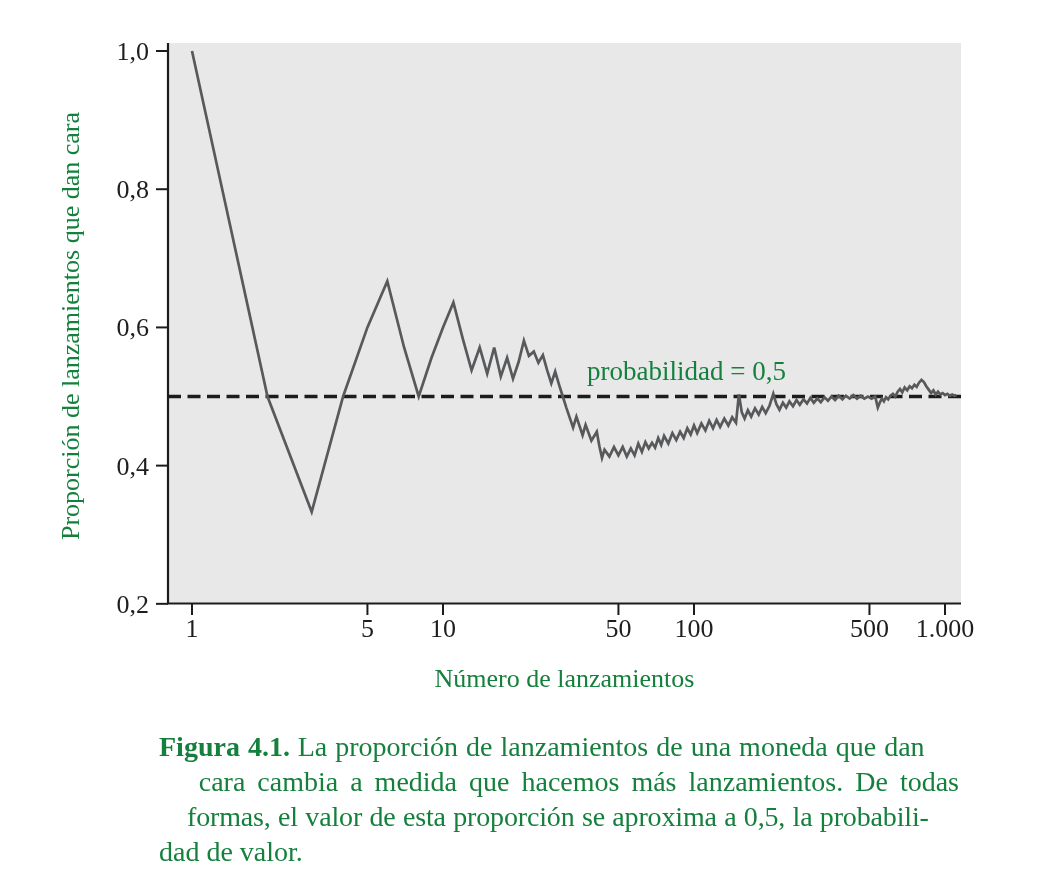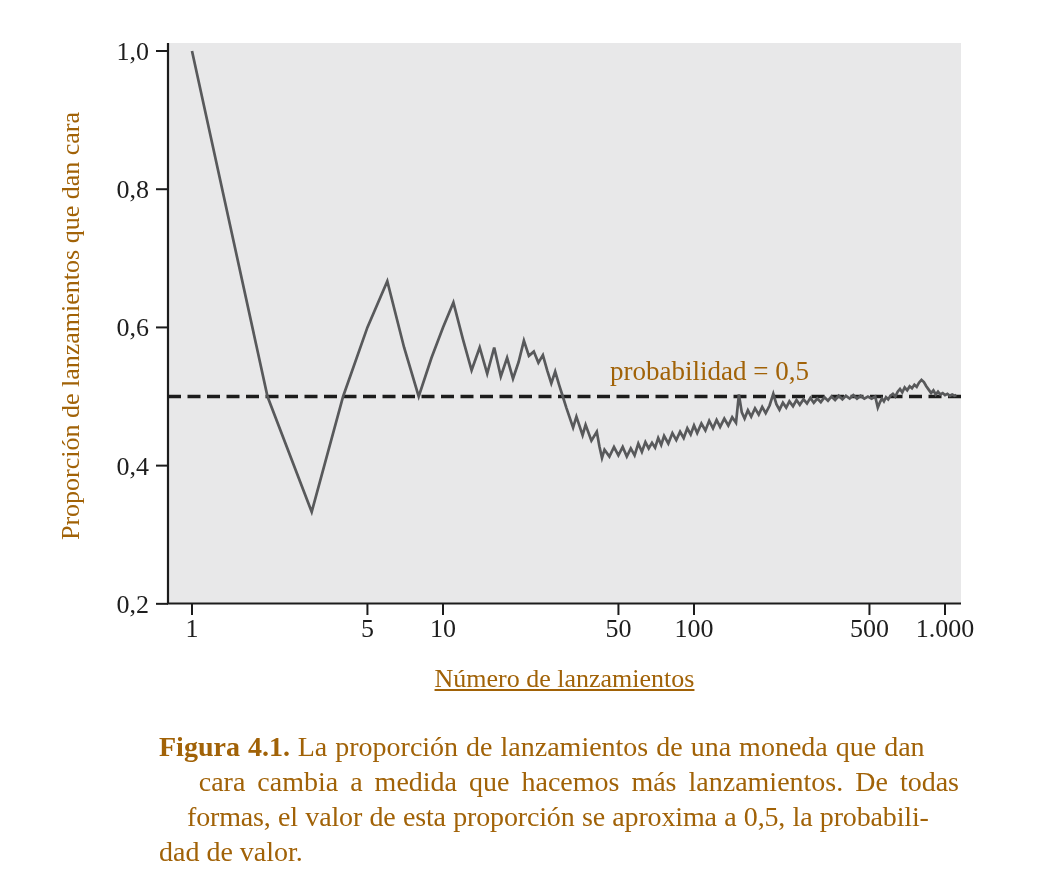--- a/index.html
+++ b/index.html
@@ -2,21 +2,21 @@
 <html><head>
 <meta charset="utf-8">
 <style>
   html, body { margin: 0; padding: 0; background: #ffffff; }
   .page {
     position: relative;
     width: 1059px;
     height: 880px;
     background: #ffffff;
     font-family: "Liberation Serif", "DejaVu Serif", serif;
-    color: #a16207;
+    color: #15803d;
     overflow: hidden;
   }
   .chart-area { position: absolute; left: 0; top: 0; width: 1059px; height: 710px; }
   #chart-svg { position: absolute; left: 0; top: 0; }
   .tick-label {
     font-family: "Liberation Serif", "DejaVu Serif", serif;
     font-size: 26px;
     fill: #1e1e1e;
   }
   .y-title {
@@ -30,25 +30,24 @@
     white-space: nowrap;
   }
   .x-title {
     position: absolute;
     left: 168px;
     top: 664px;
     width: 793px;
     text-align: center;
     font-size: 26px;
     white-space: nowrap;
-    text-decoration: underline;
   }
   .annotation {
     position: absolute;
-    left: 610px;
+    left: 587px;
     top: 356px;
     font-size: 27px;
     white-space: nowrap;
   }
   .caption {
     position: absolute;
     left: 159px;
     top: 729px;
     width: 800px;
     font-size: 28px;

